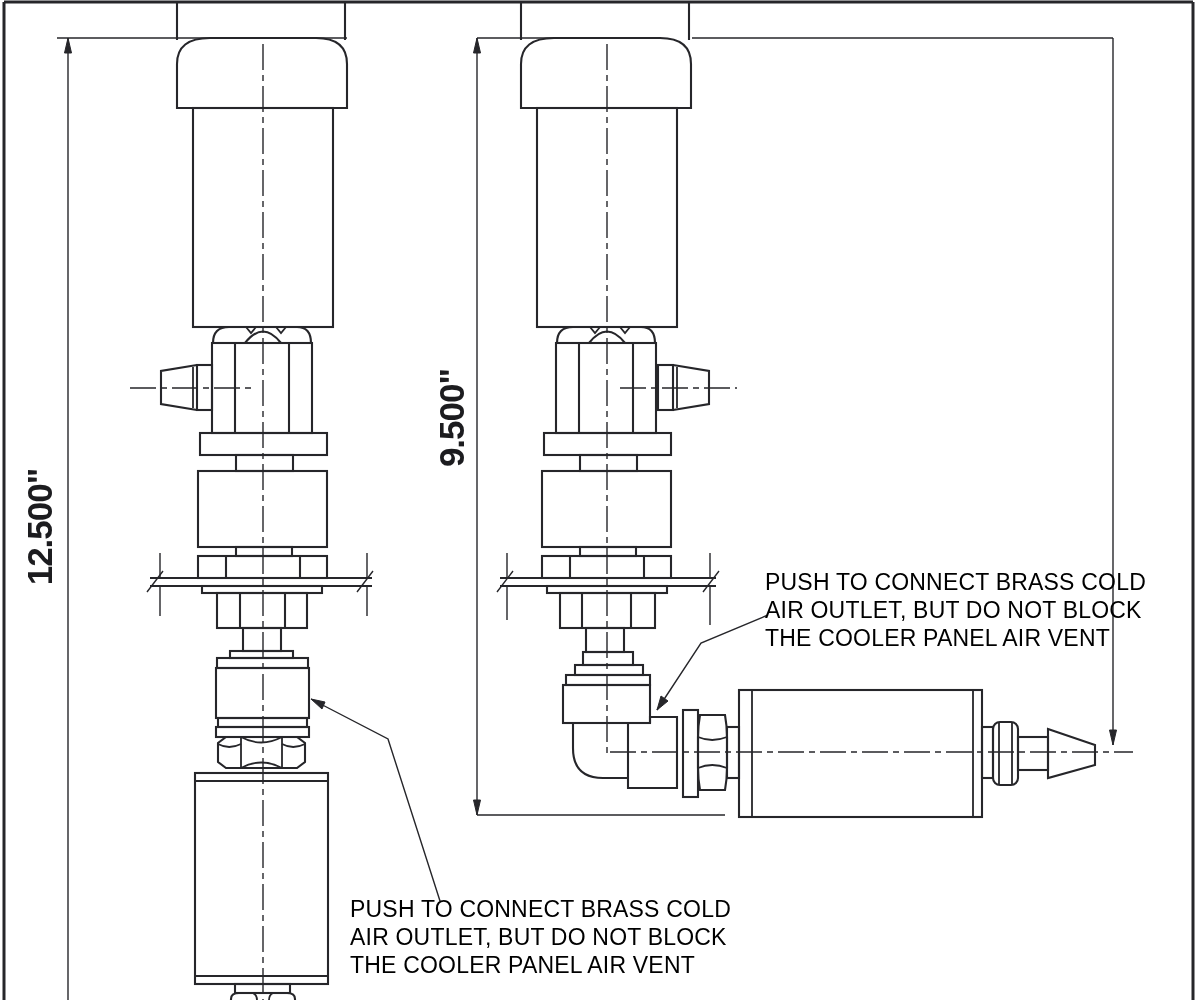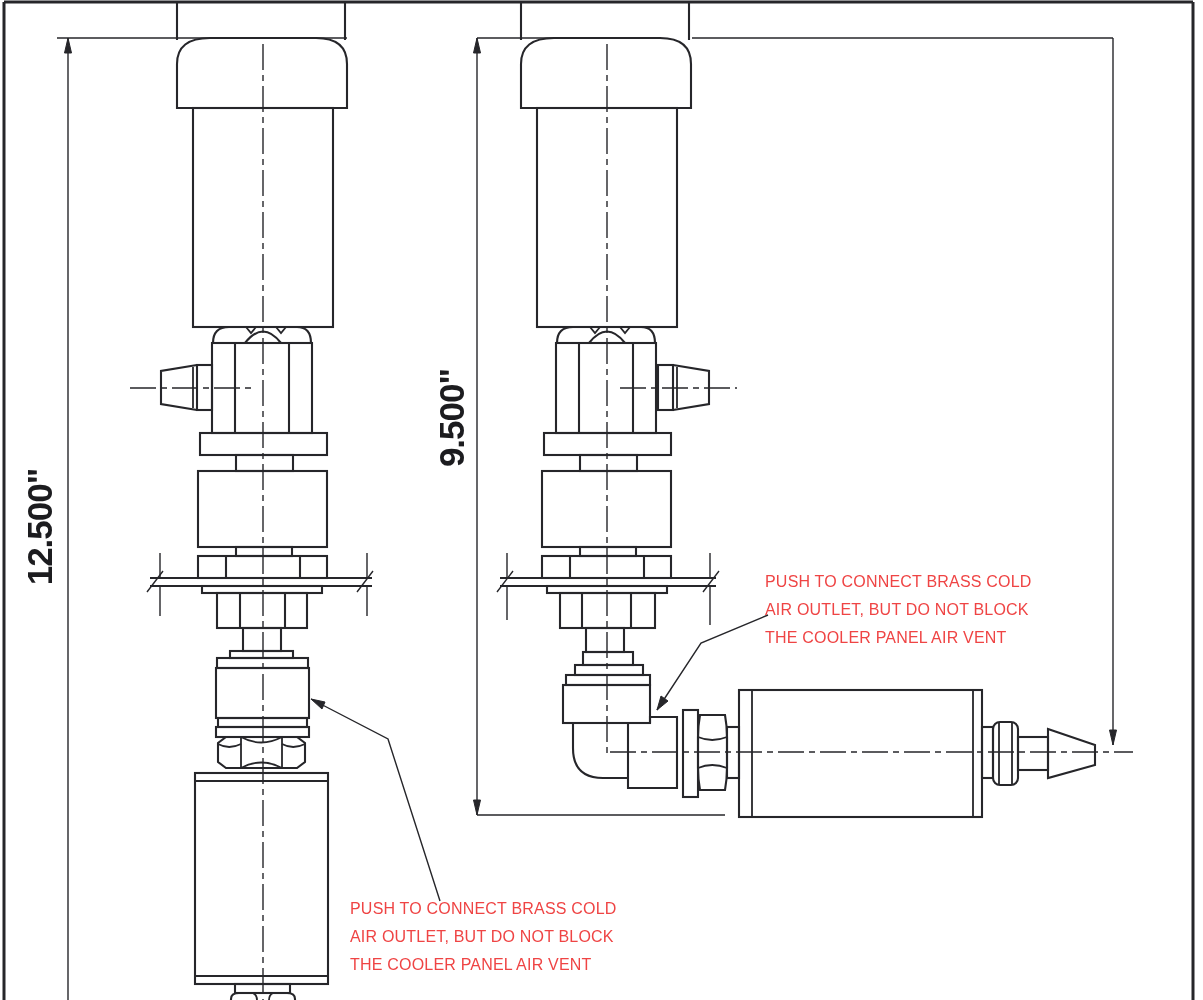--- a/index.html
+++ b/index.html
@@ -25,24 +25,24 @@
     position:absolute;
     font-size:35px;
     font-weight:bold;
     letter-spacing:-1px;
     color:#1c1c1f;
     white-space:nowrap;
     transform:translate(-50%,-50%) rotate(-90deg);
   }
   .note{
     position:absolute;
-    font-size:16px;
+    font-size:23px;
     line-height:28px;
     letter-spacing:0.2px;
-    color:#ef4444;
+    color:#000000;
     white-space:nowrap;
   }
 </style>
 </head>
 <body>
 
 <div class="canvas">
 
   <svg class="linework" width="1203" height="1000" viewBox="0 0 1203 1000">
 

